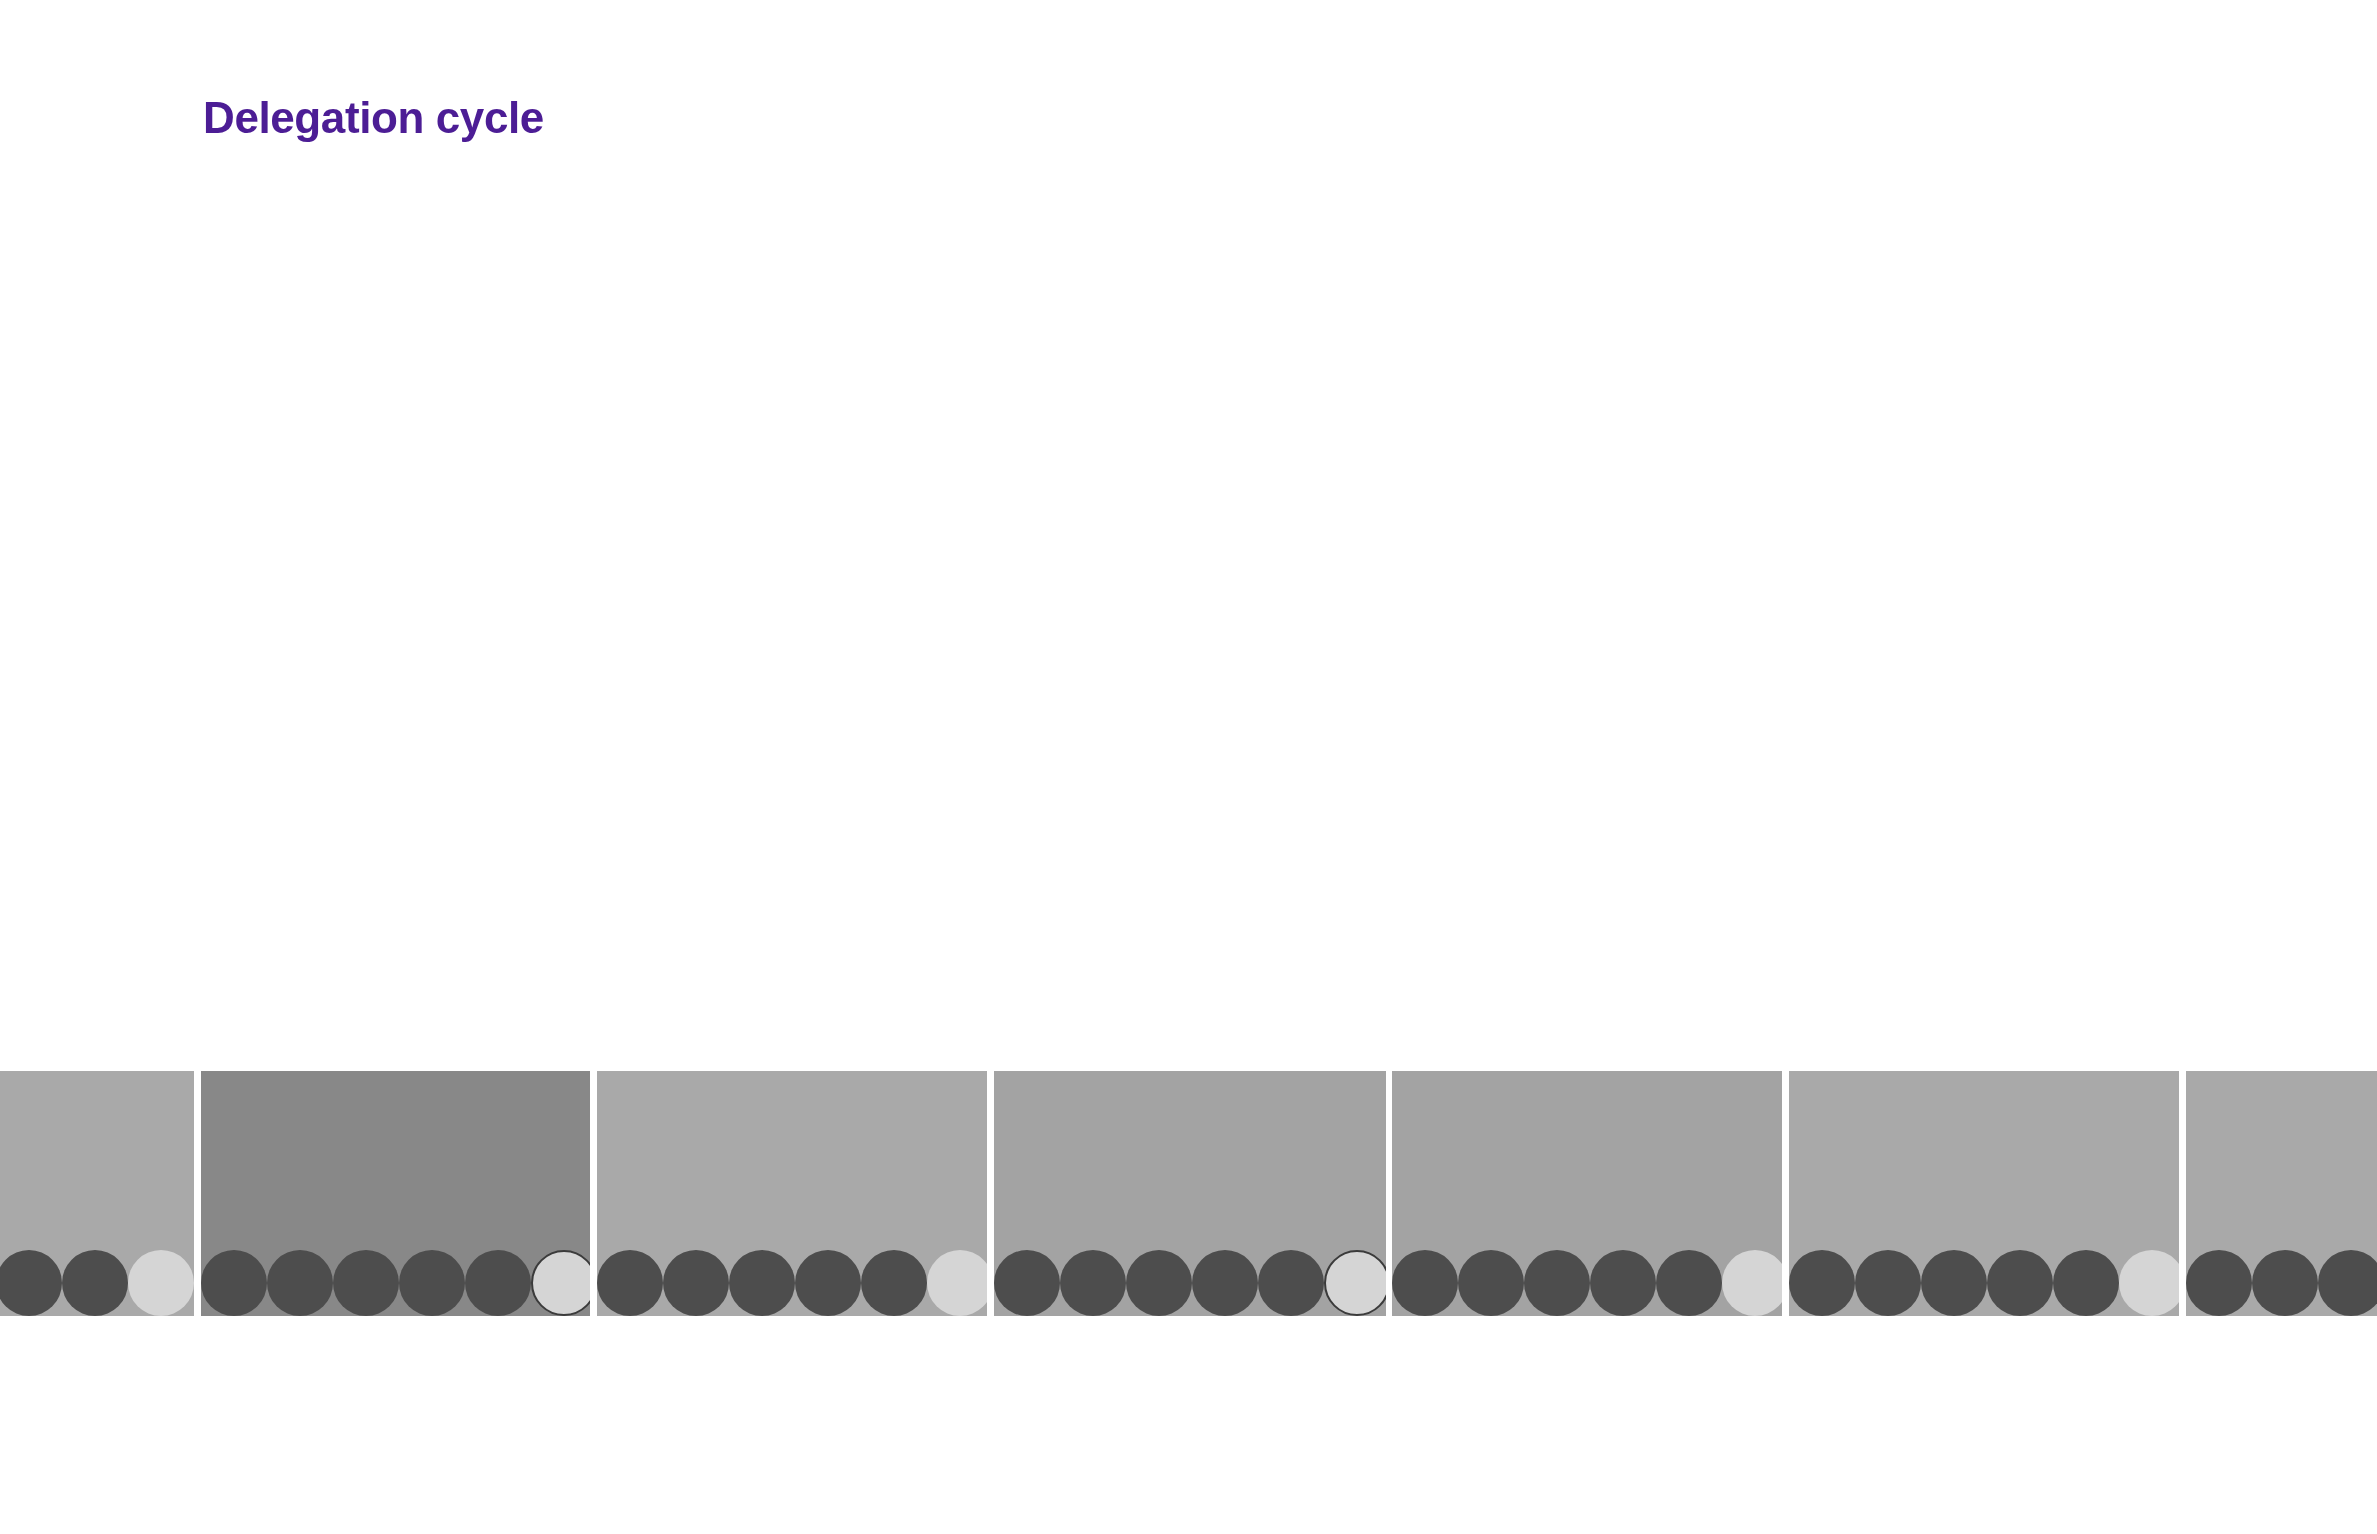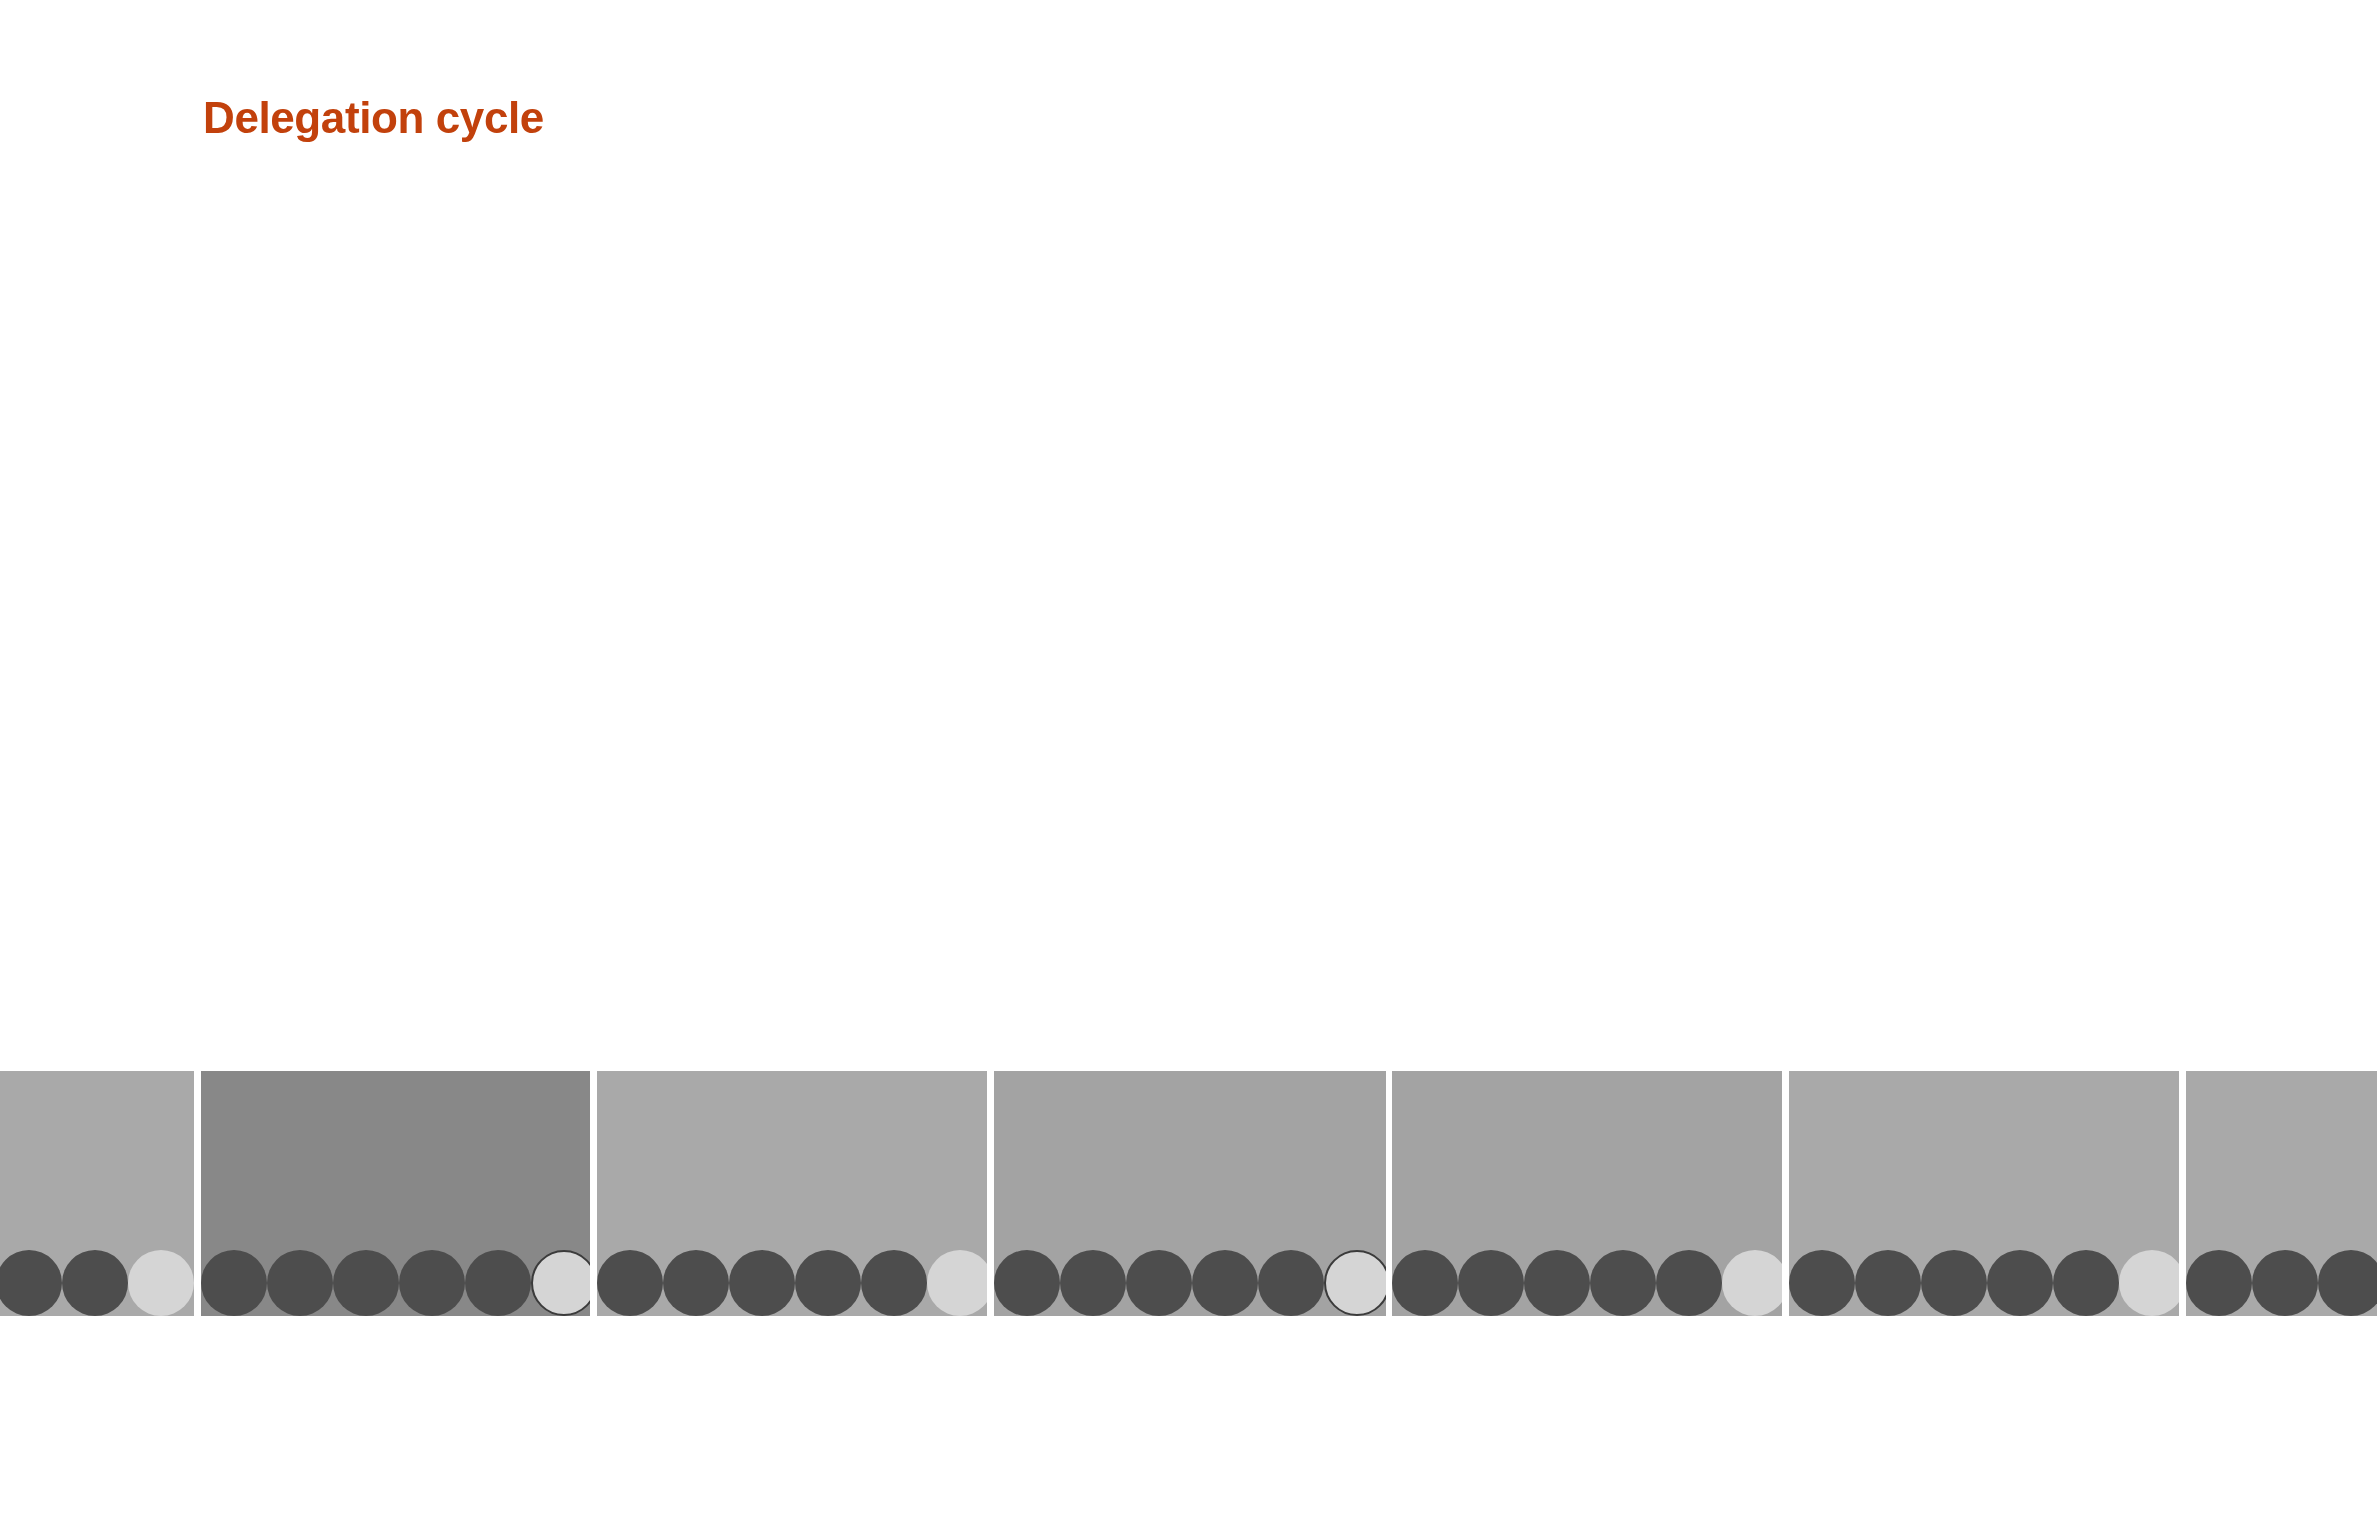--- a/index.html
+++ b/index.html
@@ -15,21 +15,21 @@
     overflow: hidden;
     font-family: "Liberation Sans", sans-serif;
   }
 
   #page-title {
     position: absolute;
     left: 203px;
     top: 65px;
     font-size: 44px;
     font-weight: bold;
-    color: #c2410c;
+    color: #4c1d95;
     letter-spacing: -0.4px;
     line-height: 1.1;
     white-space: nowrap;
   }
 
   
   #cycle-band {
     position: absolute;
     left: 0;
     top: 1071px;

